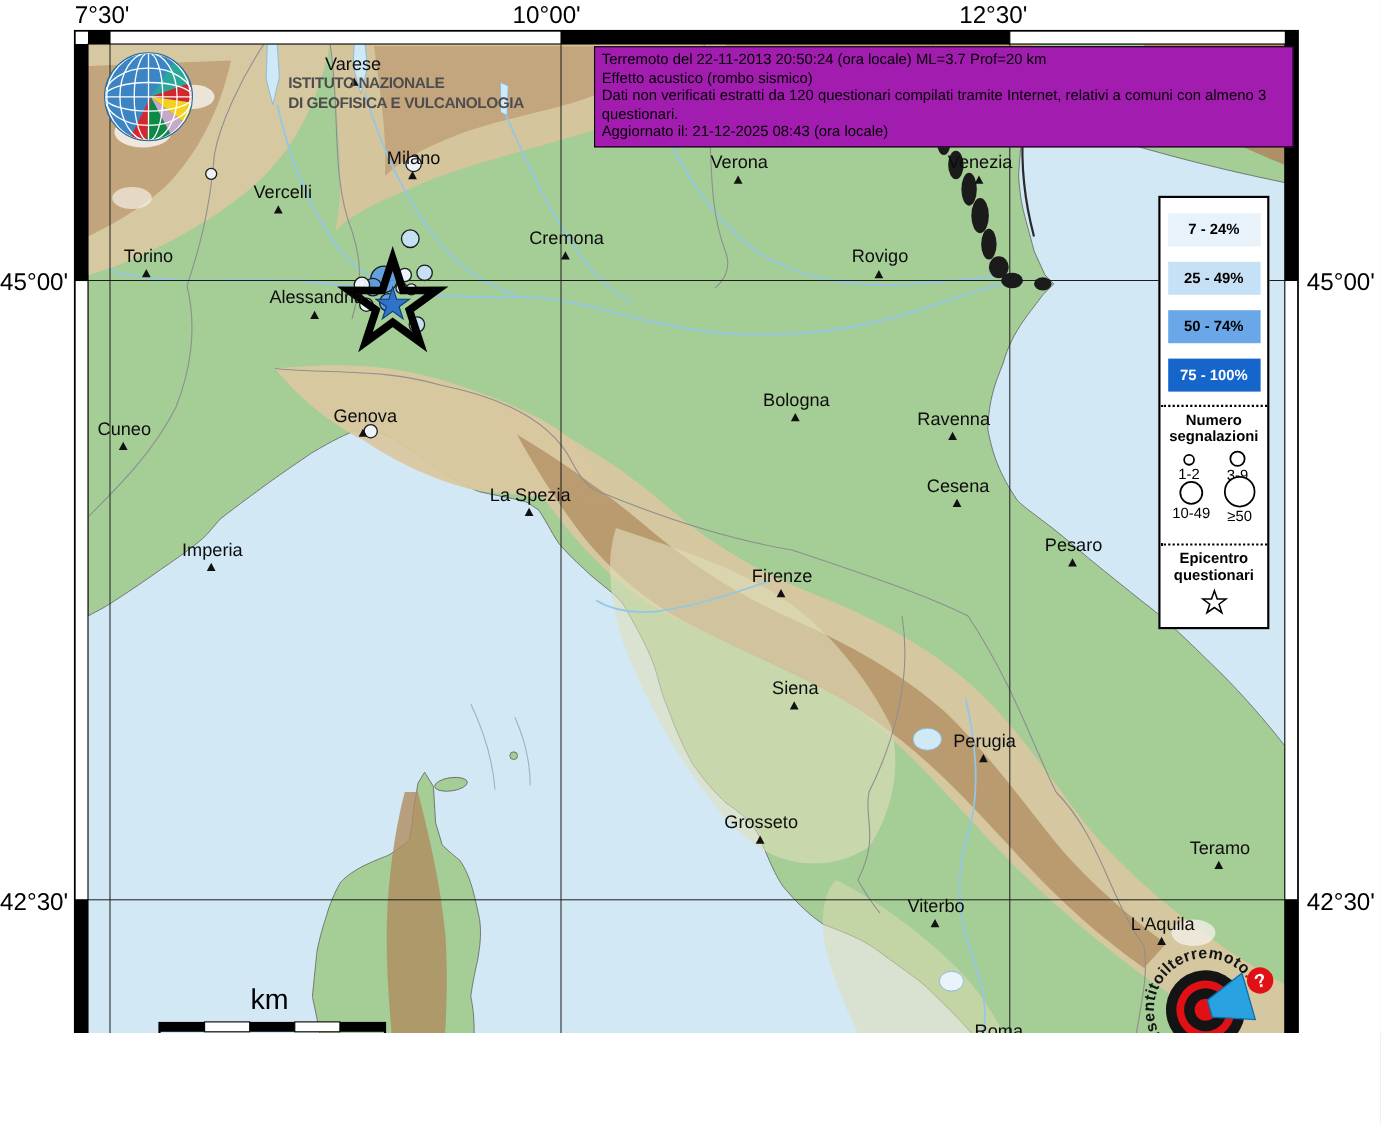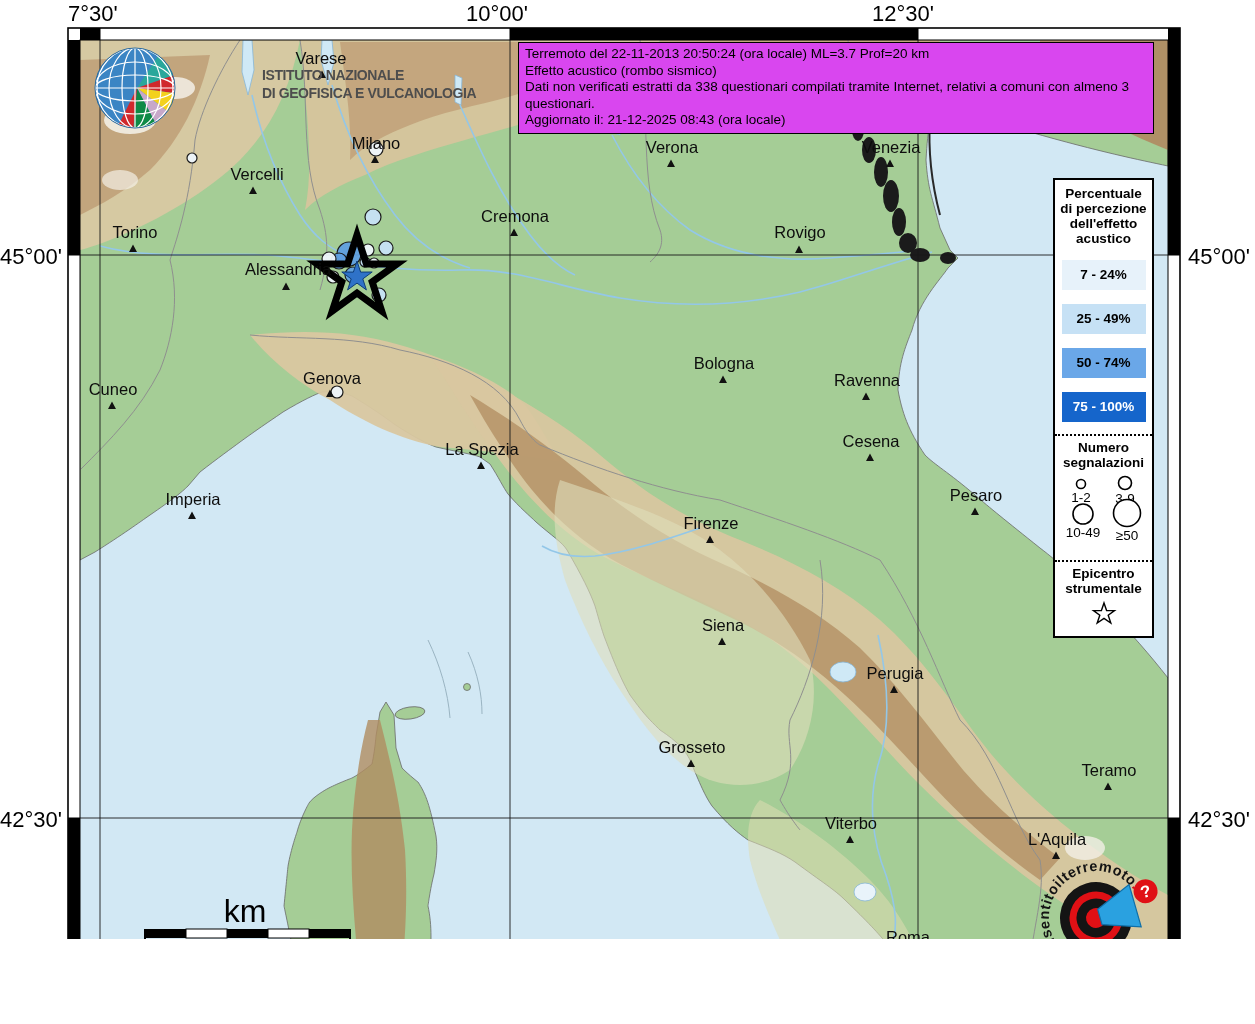--- a/index.html
+++ b/index.html
@@ -1,37 +1,37 @@
 <!DOCTYPE html>
 <html><head>
 <meta charset="utf-8">
 <style>
   html,body{margin:0;padding:0;background:#ffffff;}
   #stage{position:relative;width:1255px;height:939px;background:#ffffff;overflow:hidden;
          font-family:"Liberation Sans",sans-serif;}
   .coord{position:absolute;font-size:22px;color:#000;white-space:nowrap;}
   .coord.right-align{text-align:right;}
   #map-svg{position:absolute;left:0;top:0;}
-  #title-box{position:absolute;left:518px;top:42px;width:622px;background:#d946ef;
+  #title-box{position:absolute;left:540px;top:42px;width:622px;background:#a21caf;
              border:1px solid #000;padding:3px 6px 4px 6px;font-size:13.5px;line-height:16.5px;color:#000;}
   #ingv-text{position:absolute;left:262px;top:66px;width:300px;font-size:14px;font-weight:bold;
              color:#4d4d4d;letter-spacing:-0.4px;line-height:18px;}
   #ingv-globe{position:absolute;left:90px;top:43px;}
   #legend{position:absolute;left:1053px;top:178px;width:101px;background:#fff;
           border:2px solid #000;box-sizing:border-box;text-align:center;}
   #legend .ltitle{font-weight:bold;font-size:13.5px;line-height:15px;padding-top:6px;}
   #legend .ltitle div{white-space:nowrap;}
   .swatch{width:84px;height:30px;margin:14px auto 0 auto;font-weight:bold;font-size:13.5px;
           line-height:30px;text-align:center;}
   .lsection{border-top:2px dotted #000;margin-top:12px;padding-top:4px;}
   .lsection .ltitle2{font-weight:bold;font-size:13.5px;line-height:15px;}
   #signal-svg{display:block;margin:2px auto 0 auto;}
   #epi-star-svg{display:block;margin:4px auto 8px auto;}
   #scale-km{position:absolute;left:195px;top:893px;width:100px;text-align:center;
-            font-size:32px;color:#000;}
+            font-size:26px;color:#000;}
   #scale-0{position:absolute;left:125px;top:946px;width:40px;text-align:center;font-size:24px;}
   #scale-100{position:absolute;left:320px;top:946px;width:60px;text-align:right;font-size:30px;}
   #watermark{position:absolute;left:1008px;top:838px;}
 </style>
 </head>
 <body>
 
 <div id="stage">
 
   <div class="coord" style="left:68px;top:1px;">7°30'</div>
@@ -298,31 +298,25 @@
     <circle cx="0" cy="0" r="40" fill="none" stroke="#2b6a9c" stroke-width="1"></circle>
   </svg>
   <div id="ingv-text">
     <div>ISTITUTO NAZIONALE</div>
     <div>DI GEOFISICA E VULCANOLOGIA</div>
   </div>
 
   <div id="title-box">
     <div>Terremoto del 22-11-2013 20:50:24 (ora locale) ML=3.7 Prof=20 km</div>
     <div>Effetto acustico (rombo sismico)</div>
-    <div>Dati non verificati estratti da 338 questionari compilati tramite Internet, relativi a comuni con almeno 3 questionari.</div>
+    <div>Dati non verificati estratti da 120 questionari compilati tramite Internet, relativi a comuni con almeno 3 questionari.</div>
     <div>Aggiornato il: 21-12-2025 08:43 (ora locale)</div>
   </div>
 
   <div id="legend">
-    <div class="ltitle">
-      <div>Percentuale</div>
-      <div>di percezione</div>
-      <div>dell'effetto</div>
-      <div>acustico</div>
-    </div>
     <div id="swatch-container">
         <div class="swatch" style="background: rgb(231, 242, 250); color: rgb(0, 0, 0);">7 - 24%</div>
         <div class="swatch" style="background: rgb(198, 225, 245); color: rgb(0, 0, 0);">25 - 49%</div>
         <div class="swatch" style="background: rgb(106, 167, 232); color: rgb(0, 0, 0);">50 - 74%</div>
         <div class="swatch" style="background: rgb(21, 101, 203); color: rgb(255, 255, 255);">75 - 100%</div>
       </div>
     <div class="lsection">
       <div class="ltitle2">
         <div>Numero</div>
         <div>segnalazioni</div>
@@ -334,21 +328,21 @@
           <text x="70" y="30.5" text-anchor="middle" font-size="13.5" font-family="Liberation Sans, sans-serif" fill="#000">3-9</text>
           <circle cx="28" cy="42" r="10" fill="#ffffff" stroke="#000" stroke-width="1.6"></circle>
           <text x="28" y="65" text-anchor="middle" font-size="13.5" font-family="Liberation Sans, sans-serif" fill="#000">10-49</text>
           <circle cx="72" cy="41" r="13.5" fill="#ffffff" stroke="#000" stroke-width="1.6"></circle>
           <text x="72" y="67.5" text-anchor="middle" font-size="13.5" font-family="Liberation Sans, sans-serif" fill="#000">≥50</text>
         </svg>
     </div>
     <div class="lsection">
       <div class="ltitle2">
         <div>Epicentro</div>
-        <div>strumentale</div>
+        <div>questionari</div>
       </div>
       <svg id="epi-star-svg" width="28" height="28" viewBox="-14 -14 28 28">
         <path d="M0,-11 L2.6,-3.4 L10.5,-3.4 L4.2,1.3 L6.8,9 L0,4.3 L-6.8,9 L-4.2,1.3 L-10.5,-3.4 L-2.6,-3.4 Z" fill="#ffffff" stroke="#000000" stroke-width="1.4"></path>
       </svg>
     </div>
   </div>
 
   <div id="scale-km">km</div>
   <div id="scale-0">0</div>
   <div id="scale-100">100</div>

